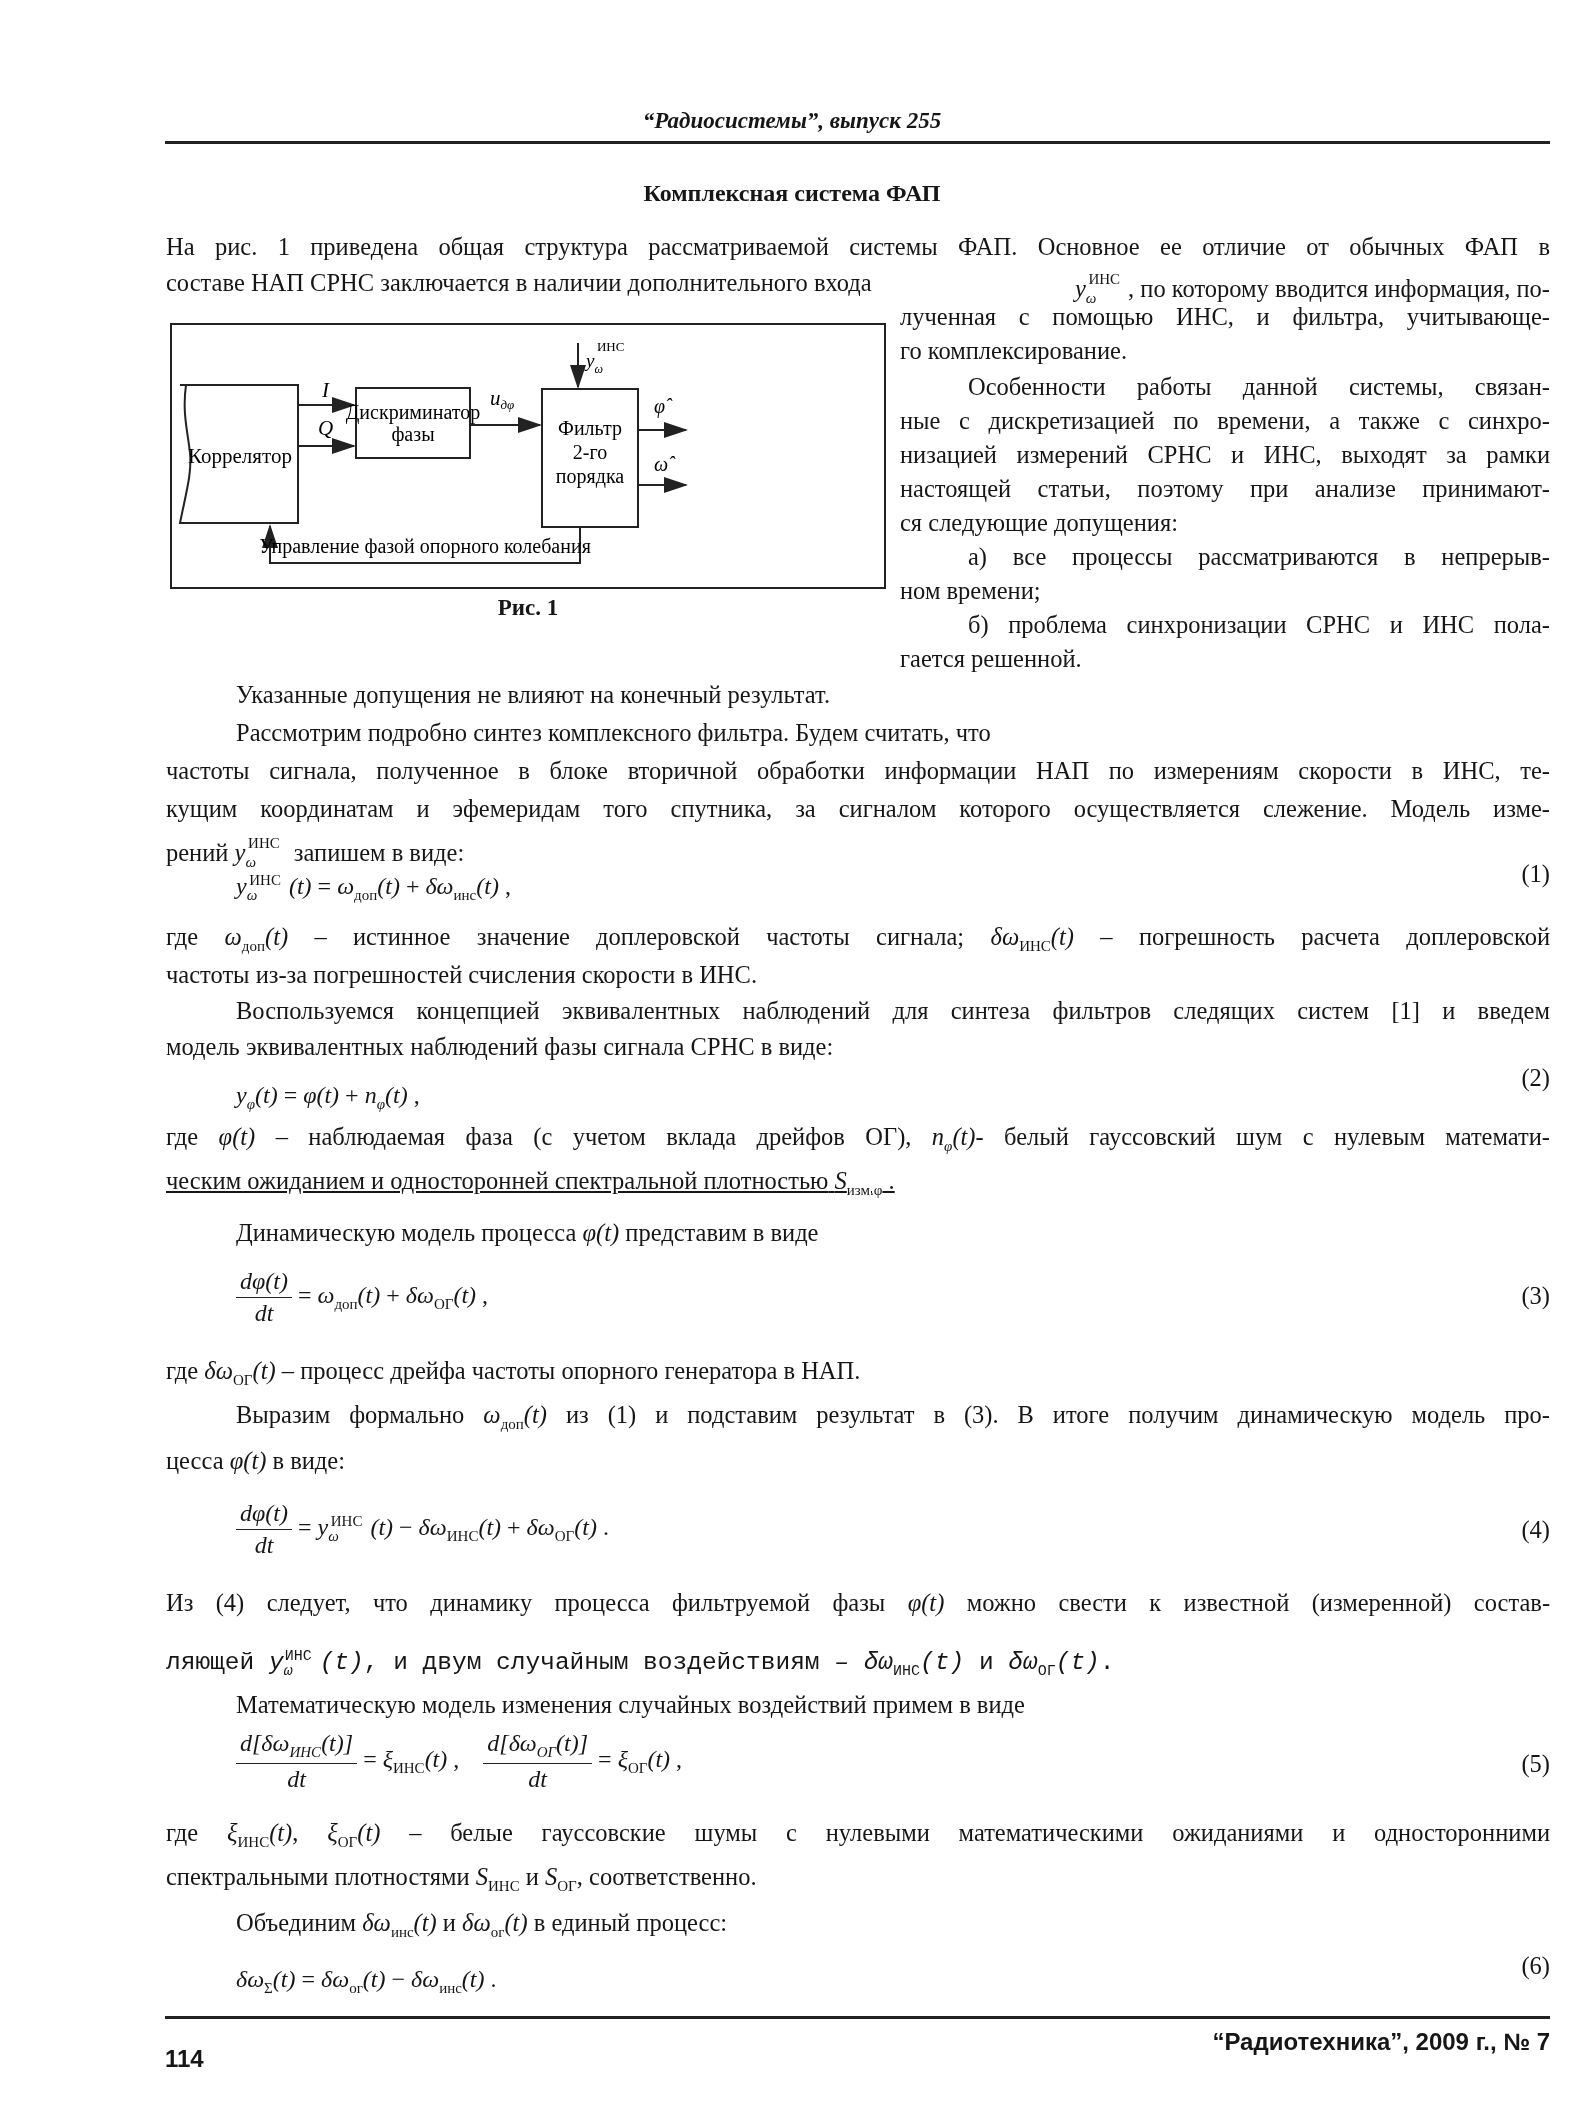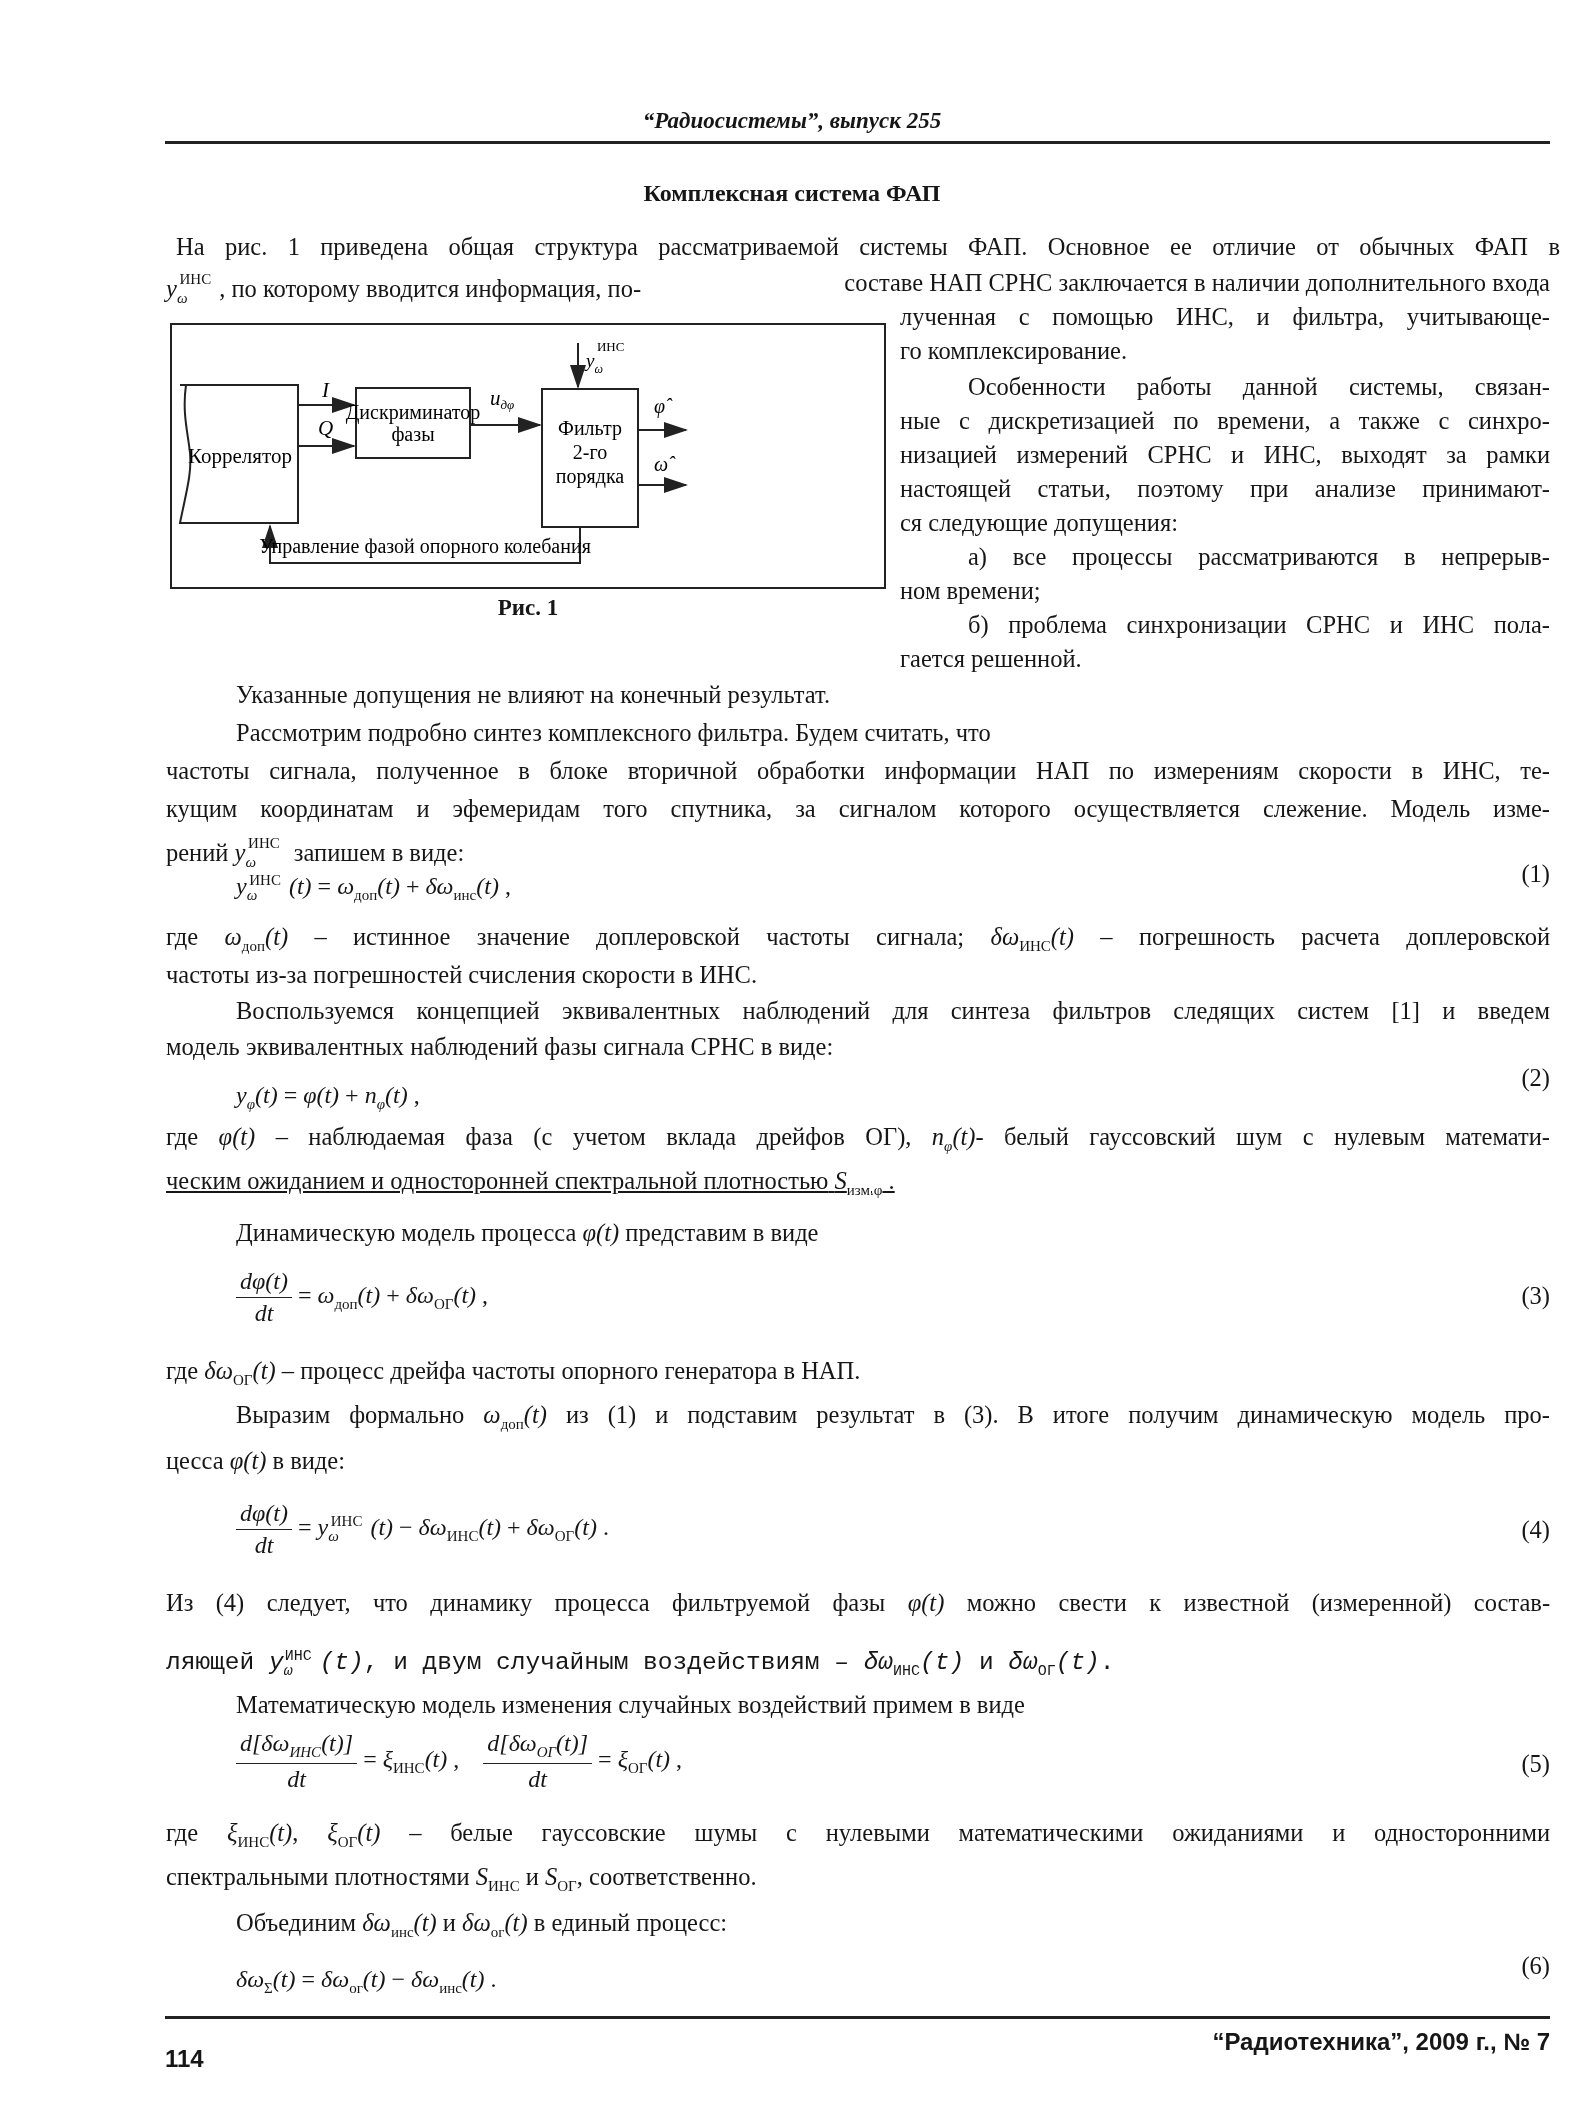--- a/index.html
+++ b/index.html
@@ -25,24 +25,24 @@
   .journal{right:34px;top:2028px;font-family:"Liberation Sans",sans-serif;font-weight:bold;font-size:24px;}
   svg text{font-family:"Liberation Serif","DejaVu Serif",serif;}
 </style>
 </head>
 <body>
 
 <div class="abs hdr">“Радиосистемы”, выпуск 255</div>
 <div class="abs rule-top"></div>
 <div class="abs title">Комплексная система ФАП</div>
 
-<div class="line just" style="left:166px;top:232px;width:1384px;margin-left:10px;">На рис. 1 приведена общая структура рассматриваемой системы ФАП. Основное ее отличие от обычных ФАП в</div>
+<div class="line just" style="left:166px;top:232px;width:1384px;">На рис. 1 приведена общая структура рассматриваемой системы ФАП. Основное ее отличие от обычных ФАП в</div>
 <div class="line" style="left:166px;top:268px;width:1384px;display:flex;justify-content:space-between;">
+  <span>составе НАП СРНС заключается в наличии дополнительного входа</span>
   <span><i>y</i><sub><i>ω</i></sub><sup style="position:relative;left:-8px;top:-4px;">ИНС</sup><span>, по которому вводится информация, по-</span></span>
-  <span>составе НАП СРНС заключается в наличии дополнительного входа</span>
 </div>
 
 <div class="abs fig-frame"></div>
 <svg class="abs" style="left:170px;top:323px;" width="716" height="266">
   <defs>
     <marker id="arr" markerWidth="12" markerHeight="8" refX="11" refY="4" orient="auto">
       <path d="M0,0 L12,4 L0,8 z" fill="#222"></path>
     </marker>
   </defs>
 

